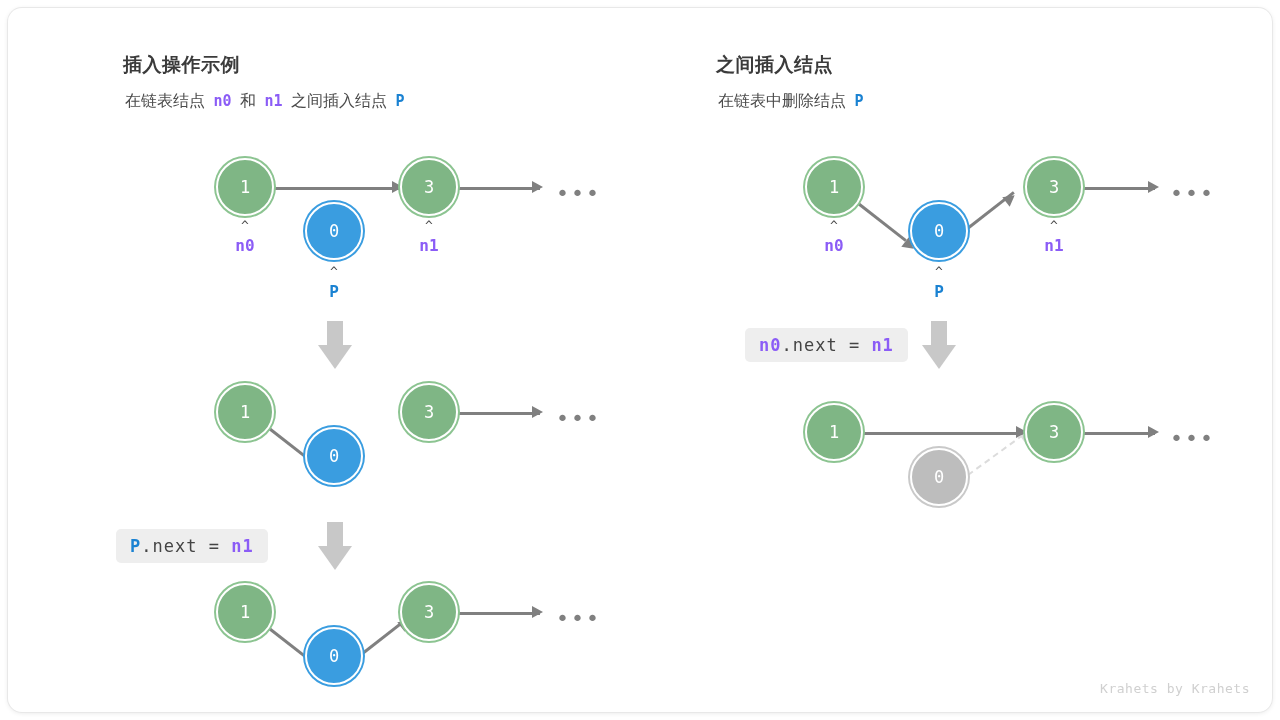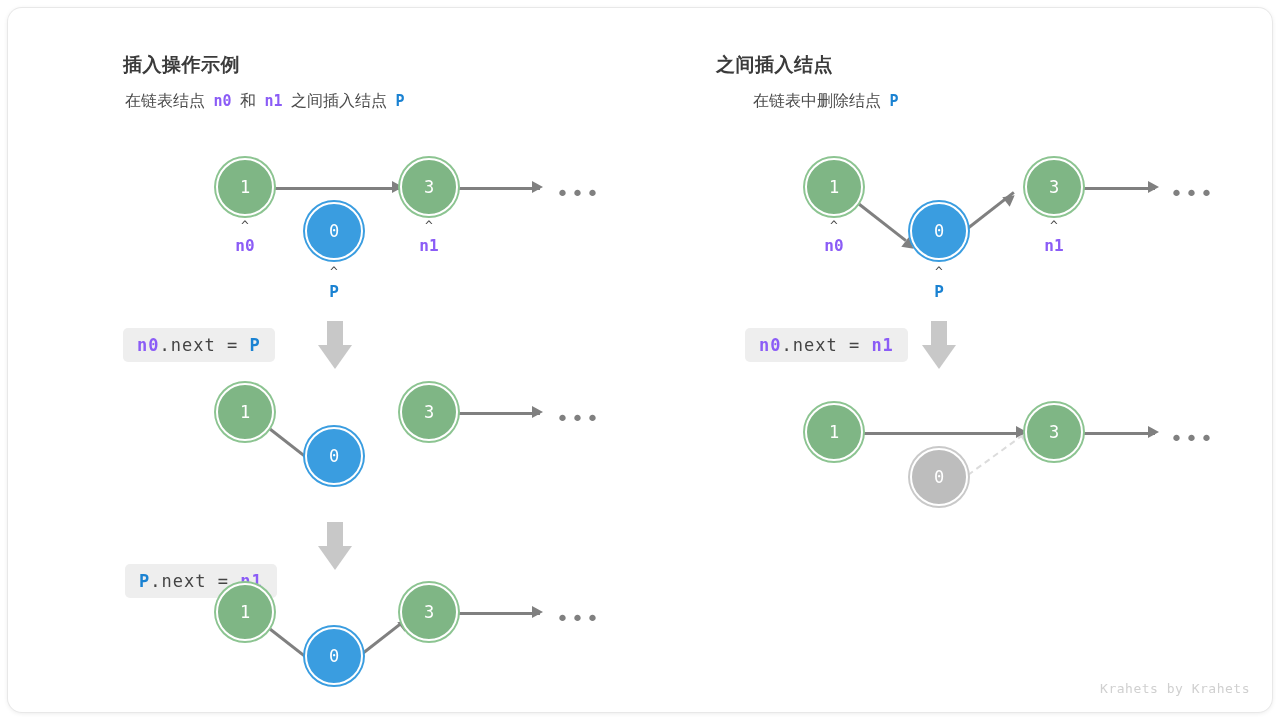--- a/index.html
+++ b/index.html
@@ -213,42 +213,39 @@
     </div>
     <div class="ptr" style="left:296px; top:258px;">
       <span class="caret">^</span>
       <span class="pname blue-tok">P</span>
     </div>
     <div class="ptr" style="left:391px; top:212px;">
       <span class="caret">^</span>
       <span class="pname green-tok">n1</span>
     </div>
 
-    <div class="chip" style="left:115px; top:320px;">
-      <b class="green-tok">n0</b><span>.next = </span><b class="blue-tok">P</b>
-    </div>
     <div class="downarrow" style="left:310px; top:313px;">
       <div class="stem"></div>
       <div class="head"></div>
     </div>
 
     <div class="node green" style="left:208px; top:375px; width:58px; height:58px;">1</div>
 
     <div class="edge" style="left:260px; top:418px; width:62px; transform:rotate(38deg);"></div>
     <div class="arrowhead" style="left:308px; top:453px; transform:rotate(38deg);"></div>
 
     <div class="node blue" style="left:297px; top:419px; width:58px; height:58px;">0</div>
 
     <div class="node green" style="left:392px; top:375px; width:58px; height:58px;">3</div>
 
     <div class="edge" style="left:450px; top:404px; width:82px;"></div>
     <div class="arrowhead" style="left:524px; top:398px;"></div>
     <div class="dots" style="left:548px; top:407px;">•••</div>
 
-    <div class="chip" style="left:117px; top:521px;margin-top:35px;">
+    <div class="chip" style="left:108px; top:521px;">
       <b class="blue-tok">P</b><span>.next = </span><b class="green-tok">n1</b>
     </div>
     <div class="downarrow" style="left:310px; top:514px;">
       <div class="stem"></div>
       <div class="head"></div>
     </div>
 
     <div class="node green" style="left:208px; top:575px; width:58px; height:58px;">1</div>
 
     <div class="edge" style="left:260px; top:618px; width:62px; transform:rotate(38deg);"></div>
@@ -263,21 +260,21 @@
 
     <div class="edge" style="left:450px; top:604px; width:82px;"></div>
     <div class="arrowhead" style="left:524px; top:598px;"></div>
     <div class="dots" style="left:548px; top:607px;">•••</div>
   </div>
 
   <div class="panel" id="panel-delete">
 
     <div class="panel-title" style="left:76px; top:44px;">之间插入结点</div>
 
-    <div class="panel-subtitle" style="left:78px; top:83px;margin-left:35px;">
+    <div class="panel-subtitle" style="left:78px; top:83px;">
       <span>在链表中删除结点</span>
       <span class="code blue-tok">P</span>
     </div>
 
     <div class="node green" style="left:165px; top:150px; width:58px; height:58px;">1</div>
 
     <div class="edge" style="left:217px; top:193px; width:62px; transform:rotate(38deg);"></div>
     <div class="arrowhead" style="left:265px; top:228px; transform:rotate(38deg);"></div>
 
     <div class="node blue" style="left:270px; top:194px; width:58px; height:58px;">0</div>

